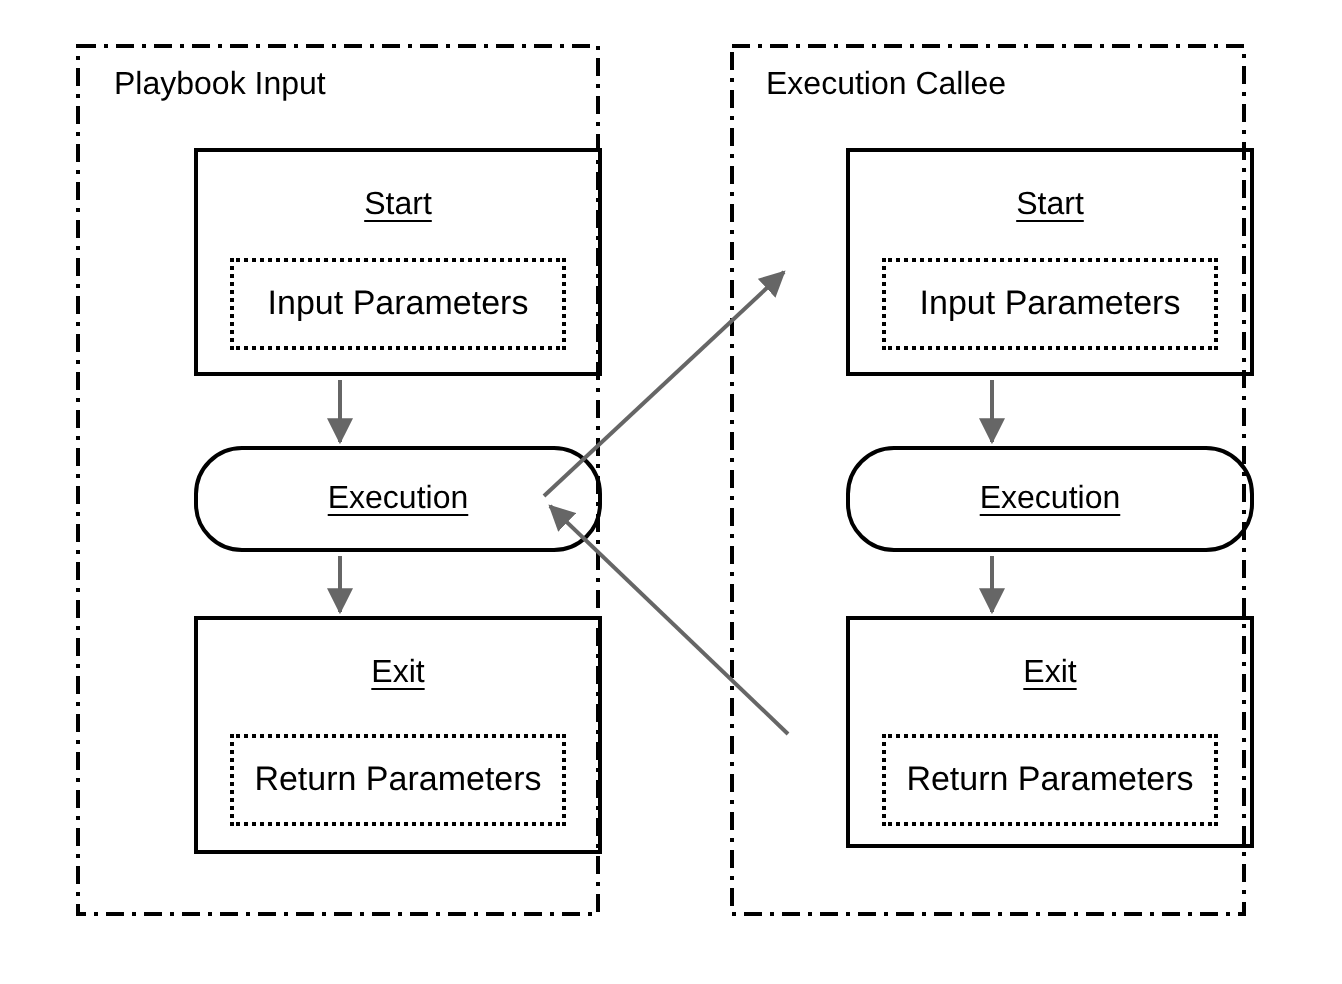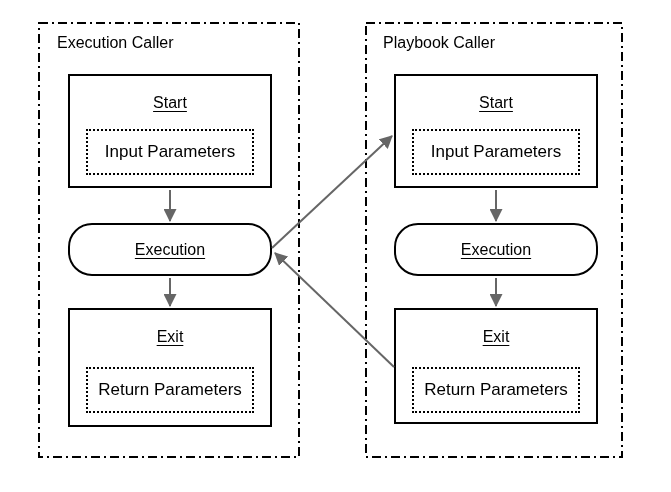--- a/index.html
+++ b/index.html
@@ -32,20 +32,21 @@
   }
   .node {
     position: absolute;
     box-sizing: border-box;
     background: #ffffff;
     border: 2px solid #000000;
     display: flex;
     flex-direction: column;
     align-items: center;
     z-index: 2;
+    margin-left: 29px;
   }
   .node-heading {
     font-size: 16px;
     line-height: 22px;
     text-decoration: underline;
     text-underline-offset: 3px;
     white-space: nowrap;
   }
   .node.start, .node.exit { padding-top: 16px; }
   .node.execution { justify-content: center; border-radius: 24px; }
@@ -73,22 +74,22 @@
   .callee-exit      { left: 394px; top: 308px; width: 204px; height: 116px; }
 
   .caller-title { left: 57px;  top: 33px; }
   .callee-title { left: 383px; top: 33px; }
 </style>
 </head>
 <body>
 
 <div class="canvas">
 
-  <div class="group-title caller-title">Execution Caller</div>
-  <div class="group-title callee-title">Playbook Caller</div>
+  <div class="group-title caller-title">Playbook Input</div>
+  <div class="group-title callee-title">Execution Callee</div>
 
   <div class="node start caller-start">
     <div class="node-heading">Start</div>
     <div class="param-box">Input Parameters</div>
   </div>
 
   <div class="node execution caller-execution">
     <div class="node-heading">Execution</div>
   </div>
 

